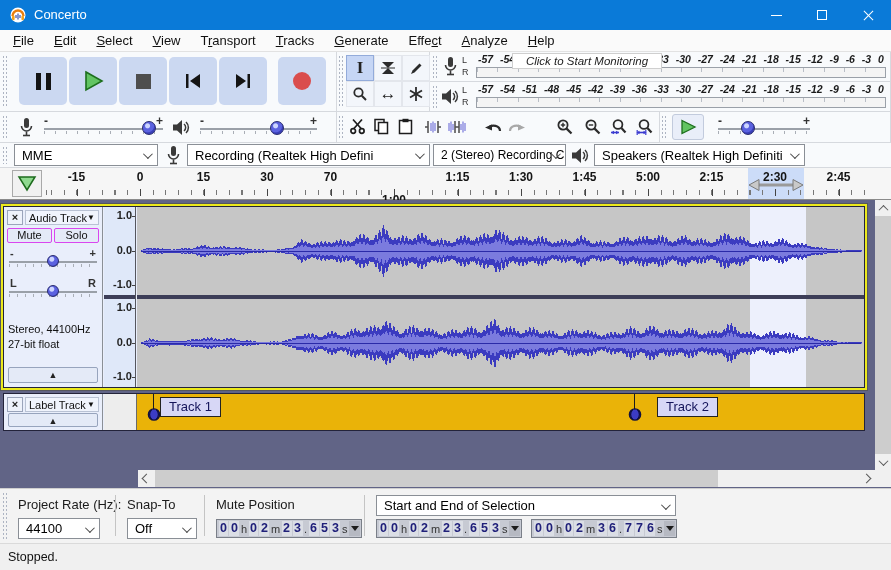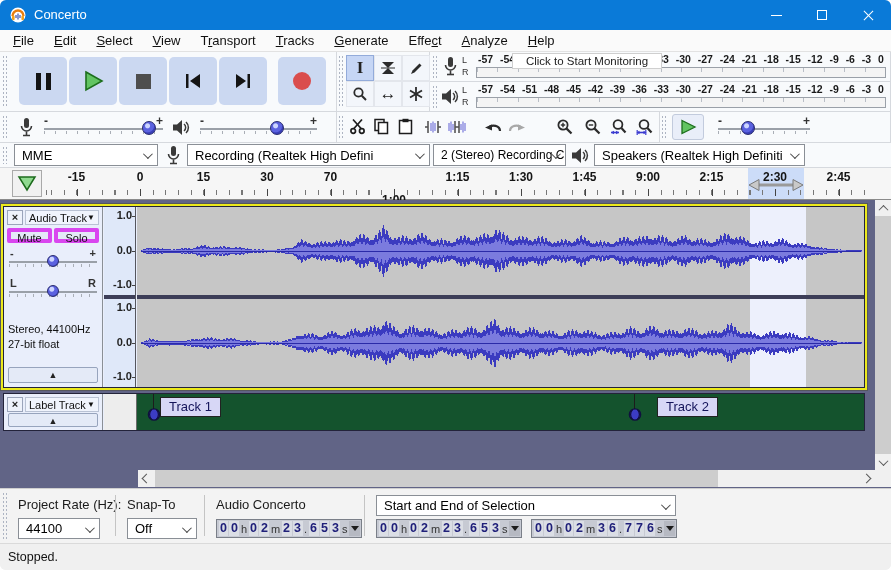--- a/index.html
+++ b/index.html
@@ -1,18 +1,18 @@
 <!DOCTYPE html>
 <html><head>
 <meta charset="utf-8">
 <style>
   * { margin:0; padding:0; box-sizing:border-box; }
   html,body { width:891px; height:570px; overflow:hidden; }
   body { font-family:"Liberation Sans","DejaVu Sans",sans-serif; font-size:13px; -webkit-font-smoothing:antialiased; }
-  .app { position:relative; width:891px; height:570px; background:#f0f0f0; overflow:hidden;border-radius:6px; }
+  .app { position:relative; width:891px; height:570px; background:#f0f0f0; overflow:hidden; }
   .abs { position:absolute; }
 
   
   .titlebar { position:absolute; left:0; top:0; width:891px; height:30px; background:#0a7ad8; color:#fff; }
   .title-text { position:absolute; left:34px; top:7px; font-size:13px; color:#fff; }
   .winbtn { position:absolute; top:0; width:46px; height:30px; display:flex; align-items:center; justify-content:center; }
   .winbtn .bar { width:11px; height:1px; background:#fff; }
   .winbtn .box { width:10px; height:10px; border:1px solid #fff; }
   .xwrap { position:relative; width:11px; height:11px; }
   .xwrap i { position:absolute; left:-1px; top:5px; width:13px; height:1px; background:#fff; }
@@ -35,21 +35,21 @@
   .reccirc { width:18px; height:18px; border-radius:50%; background:#da4d4d; }
 
   .toolbtn { position:absolute; width:28px; height:26px; background:#f3f6fb; border:1px solid #e3e6ec; display:flex; align-items:center; justify-content:center; color:#222; }
   .toolbtn.active { background:#c6d6f5; border-color:#93abda; }
   .ibeam { font-family:"Liberation Serif","DejaVu Serif",serif; font-size:17px; font-weight:bold; }
   .arrowsym { font-size:17px; font-weight:bold; }
 
   
   .meterrow { position:absolute; left:430px; width:461px; height:30px; border-bottom:1px solid #d6d9de; border-right:1px solid #d6d9de; }
   .lr { position:absolute; left:32px; top:2px; font-size:9px; color:#333; line-height:12px; }
-  .meterbox { position:absolute; left:46px; right:4px; top:1px; height:27px; }
+  .meterbox { position:absolute; left:46px; right:4px; top:1px; height:27px;font-style:italic; }
   .meter-scale { position:absolute; left:0; right:0; top:0; height:13px; display:flex; justify-content:space-between; padding:0 2px; }
   .meter-scale span { font-size:10.5px; font-weight:bold; color:#1a1a1a; line-height:13px; }
   .meterbar { position:absolute; left:0; right:0; top:14px; height:11px; border:1px solid #9aa0a8; background:#f4f4f4;
       background-image:repeating-linear-gradient(90deg,#b9bec6 0 1px,transparent 1px 20.4px); background-size:100% 4px; background-repeat:no-repeat; }
   .monitor-tip { position:absolute; left:36px; top:0; width:150px; height:16px; background:#fff; border:1px solid #cfcfcf; font-size:11.5px; color:#222; text-align:center; line-height:14px; z-index:5; }
 
   
   .hslider { position:absolute; }
   .sl-end { position:absolute; top:-3px; font-size:12px; font-weight:bold; color:#333; }
   .sl-groove { position:absolute; left:0; right:0; top:11px; height:2px; background:#9aa0a8; }
@@ -73,37 +73,37 @@
   .ruler-sel { position:absolute; top:0; bottom:0; background:#ccdcf8; }
 
   
   .main { position:absolute; left:0; top:200px; width:891px; height:288px; background:#616486; }
   .track { position:absolute; left:3px; background:#e9eefb; border:1px solid #23233a; }
   .track.selected { box-shadow:0 0 0 2px #ece91c, 0 0 0 3px #55565e; }
   .tpanel { position:absolute; left:0; top:0; width:99px; bottom:0; background:#e9eefb; border-right:1px solid #8a8f96; }
   .closebtn { position:absolute; left:3px; top:3px; width:16px; height:15px; border:1px solid #9aa4ba; background:#eef2fb; font-size:11px; font-weight:bold; color:#222; text-align:center; line-height:13px; }
   .tname { position:absolute; left:21px; top:3px; width:74px; height:15px; border:1px solid #b9c2d4; background:#f0f4fd; display:flex; align-items:center; justify-content:space-between; padding:0 3px; font-size:11px; color:#111; }
   .tname .tri { font-size:8px; }
-  .msbtn { position:absolute; top:21px; width:45px; height:15px; background:#e4eaf7; border:4px solid #d946ef; border-radius:2px; font-size:11px; color:#111; text-align:center; line-height:13px; }
+  .msbtn { position:absolute; top:21px; width:45px; height:15px; background:#e4eaf7; border:1px solid #d946ef; border-radius:2px; font-size:11px; color:#111; text-align:center; line-height:13px; }
   .pslider { position:absolute; left:5px; width:88px; height:22px; }
   .pslider .sl-end { font-size:11px; top:-2px; }
   .pslider .sl-groove { top:12px; } .pslider .sl-ticks { top:15px; background:repeating-linear-gradient(90deg,#a9aeb6 0 1px,transparent 1px 8px); }
   .pslider .sl-thumb { top:6px; width:12px; height:12px; margin-left:-6px; }
   .tinfo { position:absolute; left:4px; font-size:11px; color:#111; }
   .collapsebtn { position:absolute; left:4px; width:90px; background:#e4eaf7; border:1px solid #97a4bd; border-radius:2px; text-align:center; color:#222; font-size:9px; line-height:14px; }
   .rulercol { position:absolute; left:100px; top:0; width:32px; bottom:0; background:#dfe8f9; border-right:1px solid #55565e; }
   .rc-half { position:absolute; left:0; width:31px; height:88px; }
   .rc-lab { position:absolute; right:3px; font-size:11px; font-weight:bold; color:#222; }
   .rc-lab::after { content:""; position:absolute; right:-3px; top:55%; width:3px; height:1px; background:#444; }
   .wavearea { position:absolute; left:133px; top:0; right:0; bottom:0; background:#c6c6c6; }
   .divider-p { position:absolute; left:0; right:0; height:4px; background:#3d3e58; }
 
   
   .lblblank { position:absolute; left:100px; top:0; width:33px; bottom:0; background:#ededed; border-right:1px solid #6a6a6a; }
-  .lblcontent { position:absolute; left:133px; top:0; right:0; bottom:0; background:#14532d;text-align:center; }
+  .lblcontent { position:absolute; left:133px; top:0; right:0; bottom:0; background:#eab308;text-align:center; }
   .lblline { position:absolute; top:0; width:1px; height:17px; background:#1c1c1c; }
   .lblbox { position:absolute; top:3px; height:20px; background:#d7d7f6; border:1px solid #222; font-size:13px; color:#14145a; padding:1px 8px 0 8px; white-space:nowrap; }
 
   
   .hscroll { position:absolute; left:138px; top:270px; width:737px; height:17px; background:#f0f0f0; }
   .hthumb { position:absolute; left:17px; top:0; width:563px; height:17px; background:#cdcdcd; }
   .sbarrow { position:absolute; width:17px; height:17px; display:flex; align-items:center; justify-content:center; background:#f0f0f0; }
   .vscroll { position:absolute; right:0; top:0; width:16px; height:287px; background:#f0f0f0; }
   .vthumb { position:absolute; left:0; top:16px; width:16px; height:238px; background:#cdcdcd; }
   .chv { width:7px; height:7px; border-right:1.5px solid #5a5a5a; border-bottom:1.5px solid #5a5a5a; }
@@ -527,21 +527,21 @@
         <span class="rtick" style="left: 285.5px;">70</span>
         <i class="rtickmark" style="left: 285.5px;"></i>
         <span class="rtick" style="left: 349px; margin-top: 23px;">1:00</span>
         <i class="rtickmark" style="left: 349px;"></i>
         <span class="rtick" style="left: 412.5px;">1:15</span>
         <i class="rtickmark" style="left: 412.5px;"></i>
         <span class="rtick" style="left: 476px;">1:30</span>
         <i class="rtickmark" style="left: 476px;"></i>
         <span class="rtick" style="left: 539.5px;">1:45</span>
         <i class="rtickmark" style="left: 539.5px;"></i>
-        <span class="rtick" style="left: 603px;">9:00</span>
+        <span class="rtick" style="left: 603px;">5:00</span>
         <i class="rtickmark" style="left: 603px;"></i>
         <span class="rtick" style="left: 666.5px;">2:15</span>
         <i class="rtickmark" style="left: 666.5px;"></i>
         <span class="rtick" style="left: 730px;">2:30</span>
         <i class="rtickmark" style="left: 730px;"></i>
         <span class="rtick" style="left: 793.5px;">2:45</span>
         <i class="rtickmark" style="left: 793.5px;"></i>
       </div>
   </div>
 
@@ -656,21 +656,21 @@
       <span>44100</span>
         <i class="chev"></i>
     </div>
     <div class="sb-sep" style="left:115px"></div>
     <span class="sb-label" style="left:127px">Snap-To</span>
     <div class="combo" style="left:127px;top:29px;width:70px;height:21px">
       <span>Off</span>
         <i class="chev"></i>
     </div>
     <div class="sb-sep" style="left:204px"></div>
-    <span class="sb-label" style="left:216px">Audio Concerto</span>
+    <span class="sb-label" style="left:216px">Mute Position</span>
     <div class="timefield" style="left:216px;top:30px">
         <span class="tfd">0</span>
         <span class="tfd">0</span>
         <span class="tfu">h</span>
         <span class="tfd">0</span>
         <span class="tfd">2</span>
         <span class="tfu">m</span>
         <span class="tfd">2</span>
         <span class="tfd">3</span>
         <span class="tfu">.</span>

